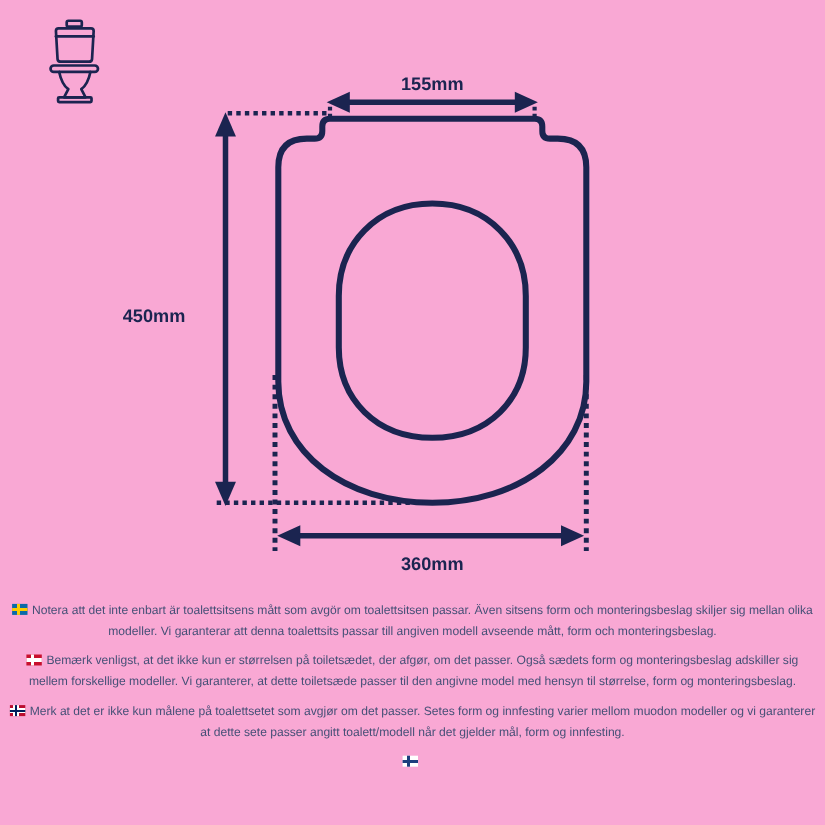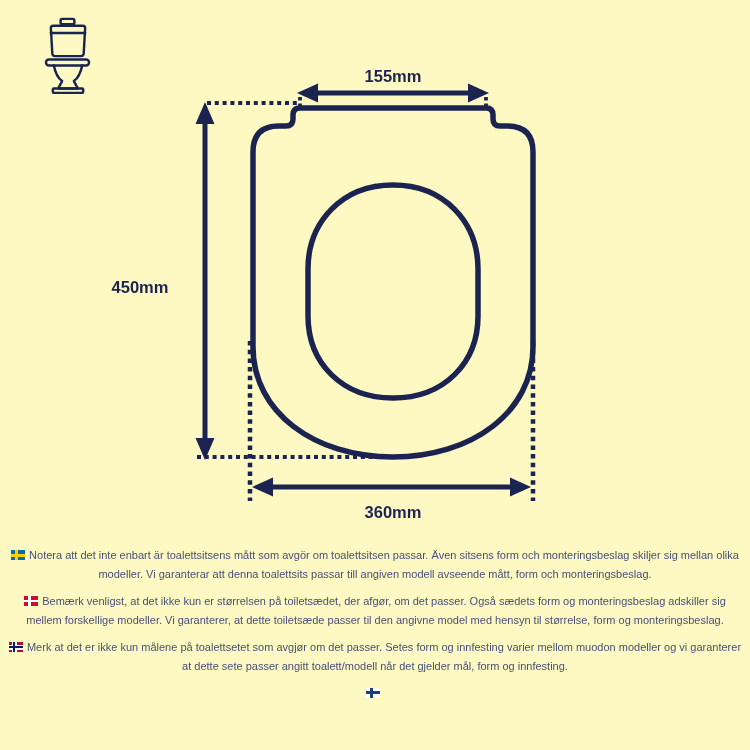--- a/index.html
+++ b/index.html
@@ -1,17 +1,17 @@
 <!DOCTYPE html>
 <html><head>
 <meta charset="utf-8">
 <style>
   html,body { margin:0; padding:0; background:#fff; }
   .canvas {
-    position:relative; width:750px; height:750px; background:#fef9c3;
+    position:relative; width:750px; height:750px; background:#f9a8d4;
     overflow:hidden; font-family:"Liberation Sans", sans-serif;
   }
   .toilet-icon-wrap { position:absolute; left:36px; top:12px; }
   .diagram-wrap { position:absolute; left:0; top:0; }
   .dim-label { font-family:"Liberation Sans", sans-serif; font-weight:bold; font-size:16.5px; fill:#1b2450; }
   .notes {
     position:absolute; top:546px; left:0; width:750px; padding:0 5px;
     box-sizing:border-box; text-align:center; color:#465077;
     font-size:11px; line-height:19px;
   }

